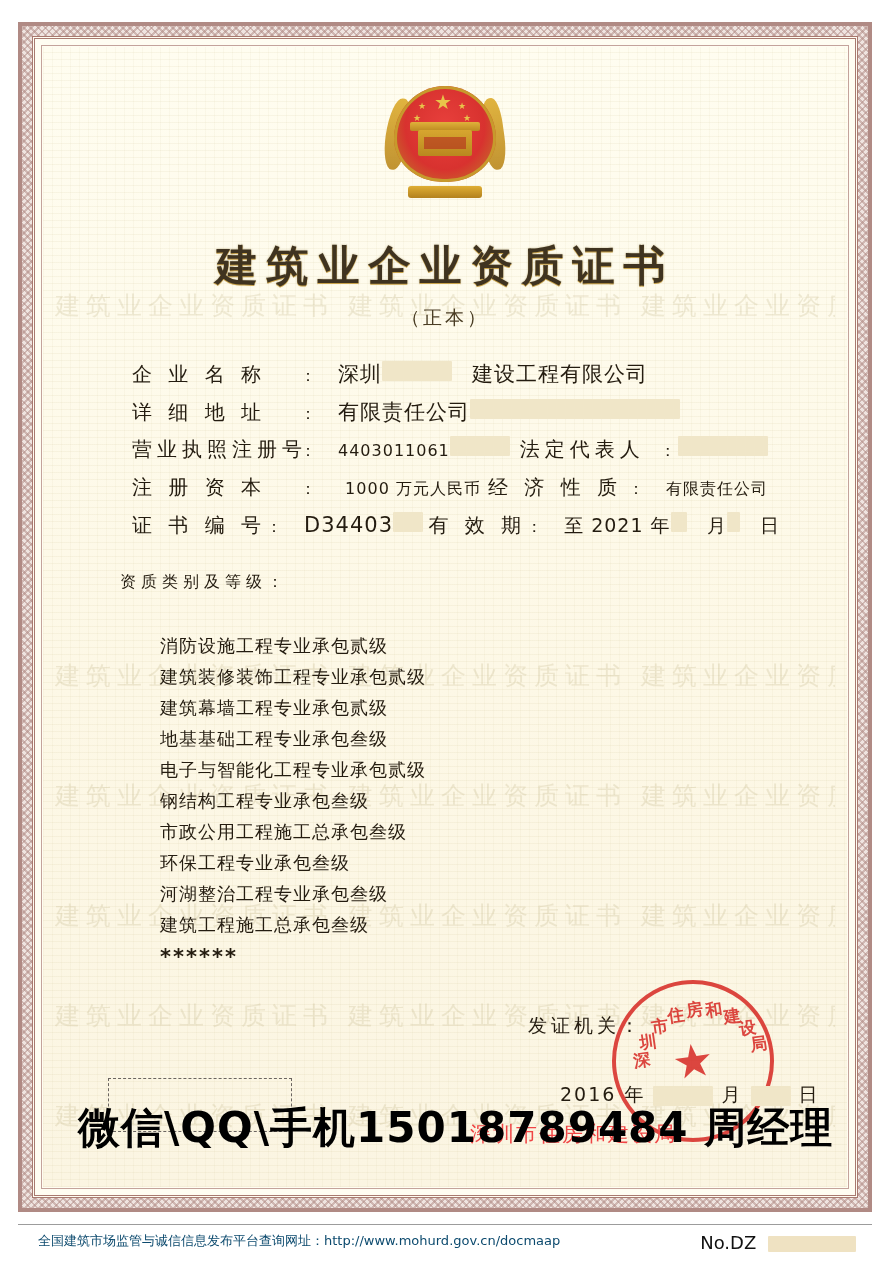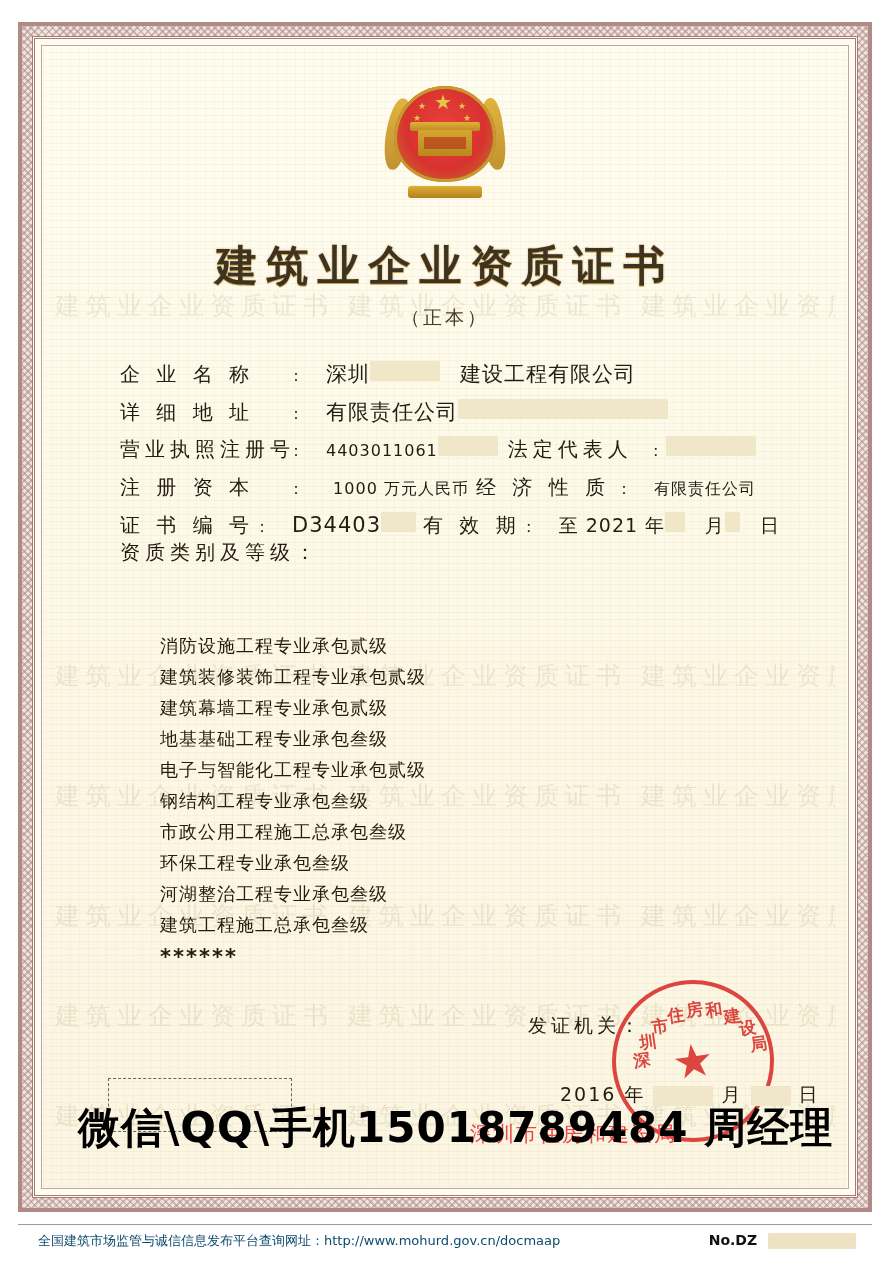--- a/index.html
+++ b/index.html
@@ -184,21 +184,21 @@
     display: flex;
     align-items: baseline;
     height: 38px;
   }
   .flabel {
     font-size: 20px;
     letter-spacing: 5px;
     white-space: nowrap;
     color: #241c10;
   }
-  .flabel.w1 { width: 168px; }
+  .flabel.w1 { width: 168px; margin-left: 12px; }
   .fcolon { margin: 0 2px 0 0; letter-spacing: 0; }
   .fvalue {
     font-size: 19px;
     letter-spacing: 1px;
     white-space: nowrap;
     margin-left: 20px;
   }
   .fvalue.small { font-size: 16px; }
   .fvalue.big { font-size: 21px; }
   .redact {
@@ -216,23 +216,23 @@
   .redact.w210 { width: 210px; }
   .redact.w22 { width: 22px; }
   .redact.w28 { width: 28px; }
 
   .inline-gap { display: inline-block; width: 10px; }
 
   
   .qual-label {
     position: absolute;
     left: 120px;
-    top: 539px;
-    font-family: "DejaVu Sans", sans-serif;
-    font-size: 20px;
+    top: 572px;
+    font-family: "DejaVu Sans", sans-serif;
+    font-size: 16px;
     letter-spacing: 5px;
     color: #241c10;
   }
   .qual-list {
     position: absolute;
     left: 160px;
     top: 630px;
     width: 500px;
     font-family: "DejaVu Sans", sans-serif;
   }
@@ -372,23 +372,22 @@
     left: 38px;
     top: 0;
     font-size: 13px;
     color: #0c4a6e;
     letter-spacing: 0;
   }
   .footer-right {
     position: absolute;
     right: 34px;
     top: 0;
-    font-size: 14px;
+    font-size: 18px;
     color: #111;
-    font-weight: bold;
   }
   .footer-right .redact {
     width: 88px;
     height: 16px;
     background: #efe2c2;
     margin-left: 6px;
   }
 </style>
 </head>
 <body>

